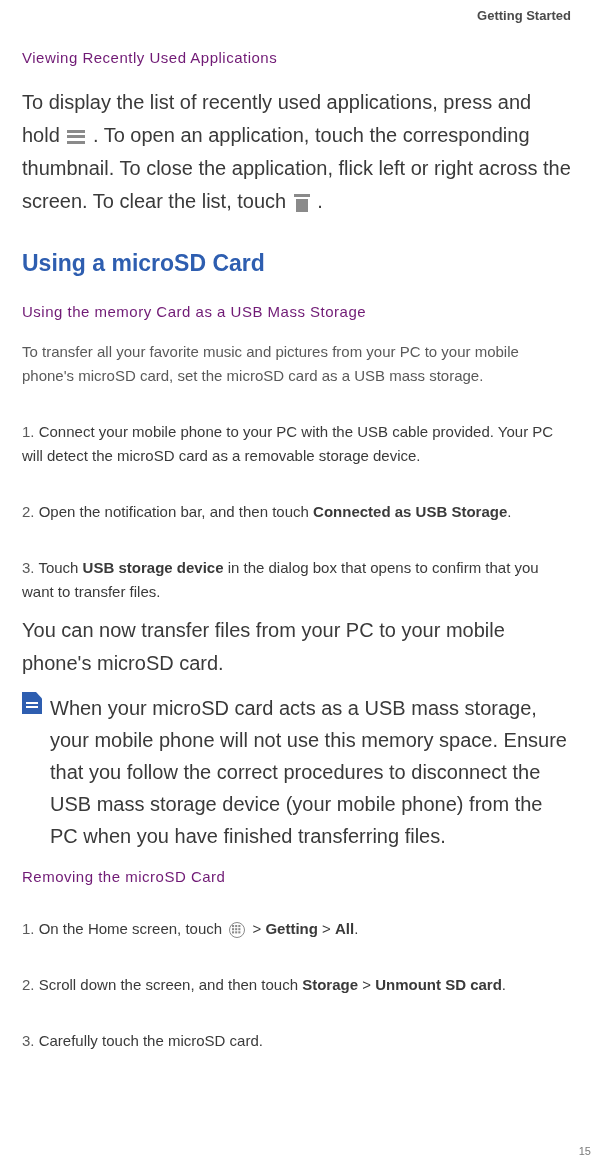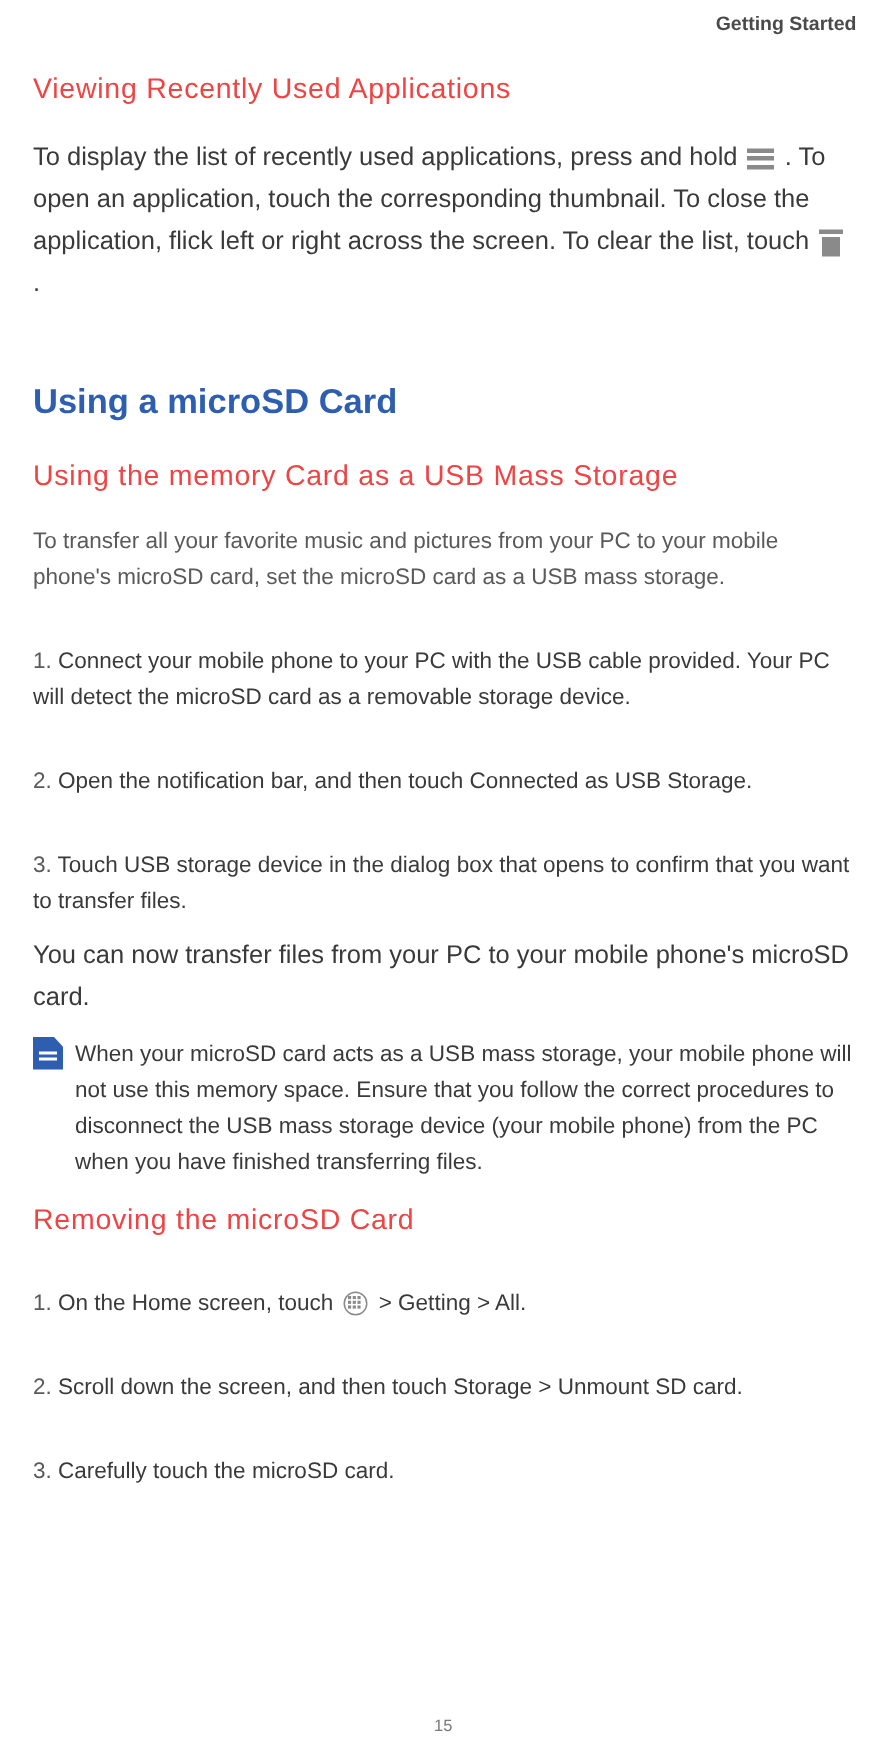--- a/index.html
+++ b/index.html
@@ -16,35 +16,35 @@
       padding: 8px 20px 20px 22px;
     }
     .header-text {
       text-align: right;
       font-size: 13px;
       color: #4a4a4a;
       margin-bottom: 26px;
       font-weight: bold;
     }
     .h3 {
-      font-size: 19px;
-      color: #ef4444;
+      font-size: 15px;
+      color: #701a75;
       font-weight: normal;
       margin-bottom: 20px;
       letter-spacing: 0.5px;
     }
     .h2 {
       font-size: 23px;
       color: #2e5eb0;
       font-weight: bold;
-      margin-top: 51px;
+      margin-top: 32px;
       margin-bottom: 26px;
     }
     .body-text {
-      font-size: 17px;
+      font-size: 20px;
       color: #3a3a3a;
       line-height: 1.65;
       margin-bottom: 4px;
     }
     .intro-text {
       font-size: 15px;
       color: #5a5a5a;
       line-height: 1.6;
     }
     .list-item {
@@ -52,21 +52,21 @@
       color: #3a3a3a;
       line-height: 1.6;
       margin-bottom: 10px;
       padding-left: 0px;
       margin-top: 32px;
     }
     .list-num {
       color: #5a5a5a;
     }
     .bold {
-      font-weight: normal;
+      font-weight: bold;
       text-align: center;
     }
     .icon-menu {
       display: inline-block;
       vertical-align: middle;
       width: 18px;
       height: 14px;
       position: relative;
       margin: 0 2px;
     }
@@ -137,21 +137,21 @@
       height: 2px;
       background: #fff;
       box-shadow: 0 4px 0 #fff;
     }
     .note-block {
       display: flex;
       margin-top: 6px;
       margin-bottom: 16px;
     }
     .note-text {
-      font-size: 15px;
+      font-size: 20px;
       color: #3a3a3a;
       line-height: 1.6;
     }
     .icon-apps {
       display: inline-block;
       vertical-align: middle;
       width: 16px;
       height: 16px;
       position: relative;
       margin: 0 3px;
@@ -170,21 +170,21 @@
                   0 4.5px 0 #8a8a8a, 4.5px 4.5px 0 #8a8a8a, 9px 4.5px 0 #8a8a8a,
                   0 9px 0 #8a8a8a, 4.5px 9px 0 #8a8a8a, 9px 9px 0 #8a8a8a;
       transform: scale(0.7);
       transform-origin: top left;
     }
     .page-num {
       position: absolute;
       bottom: 12px;
       left: 0;
       right: 0;
-      text-align: center;
+      text-align: right;
       font-size: 11px;
       color: #7a7a7a;
     }
     .para-gap {
       margin-bottom: 12px;
     }
   </style>
 </head>
 <body>
 

